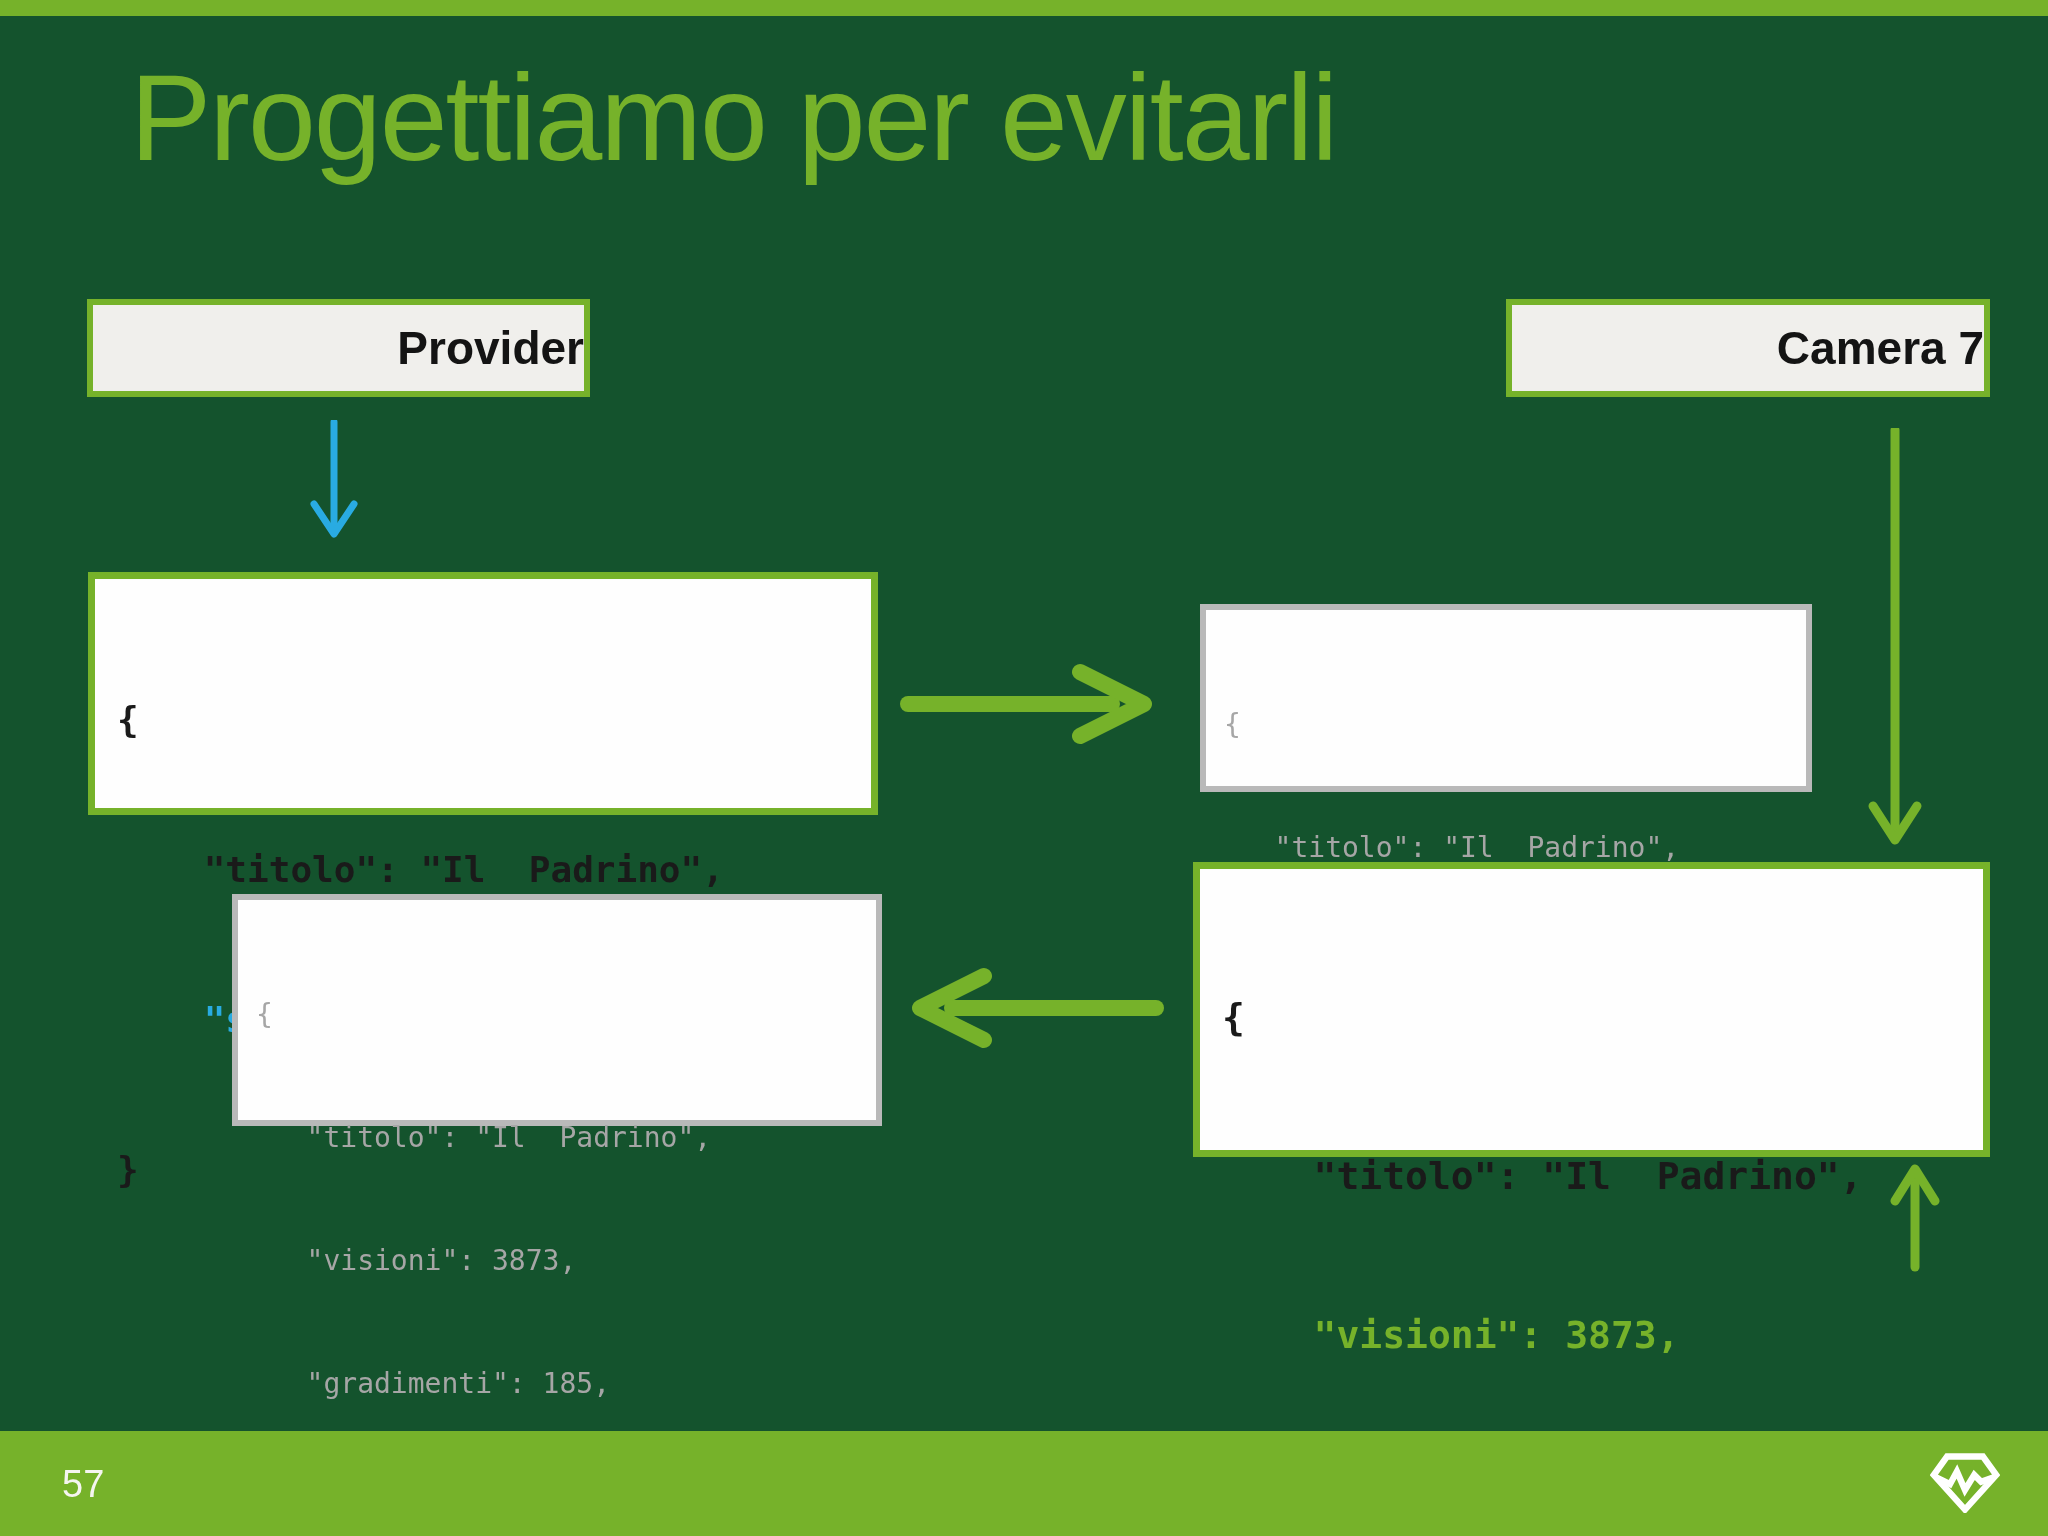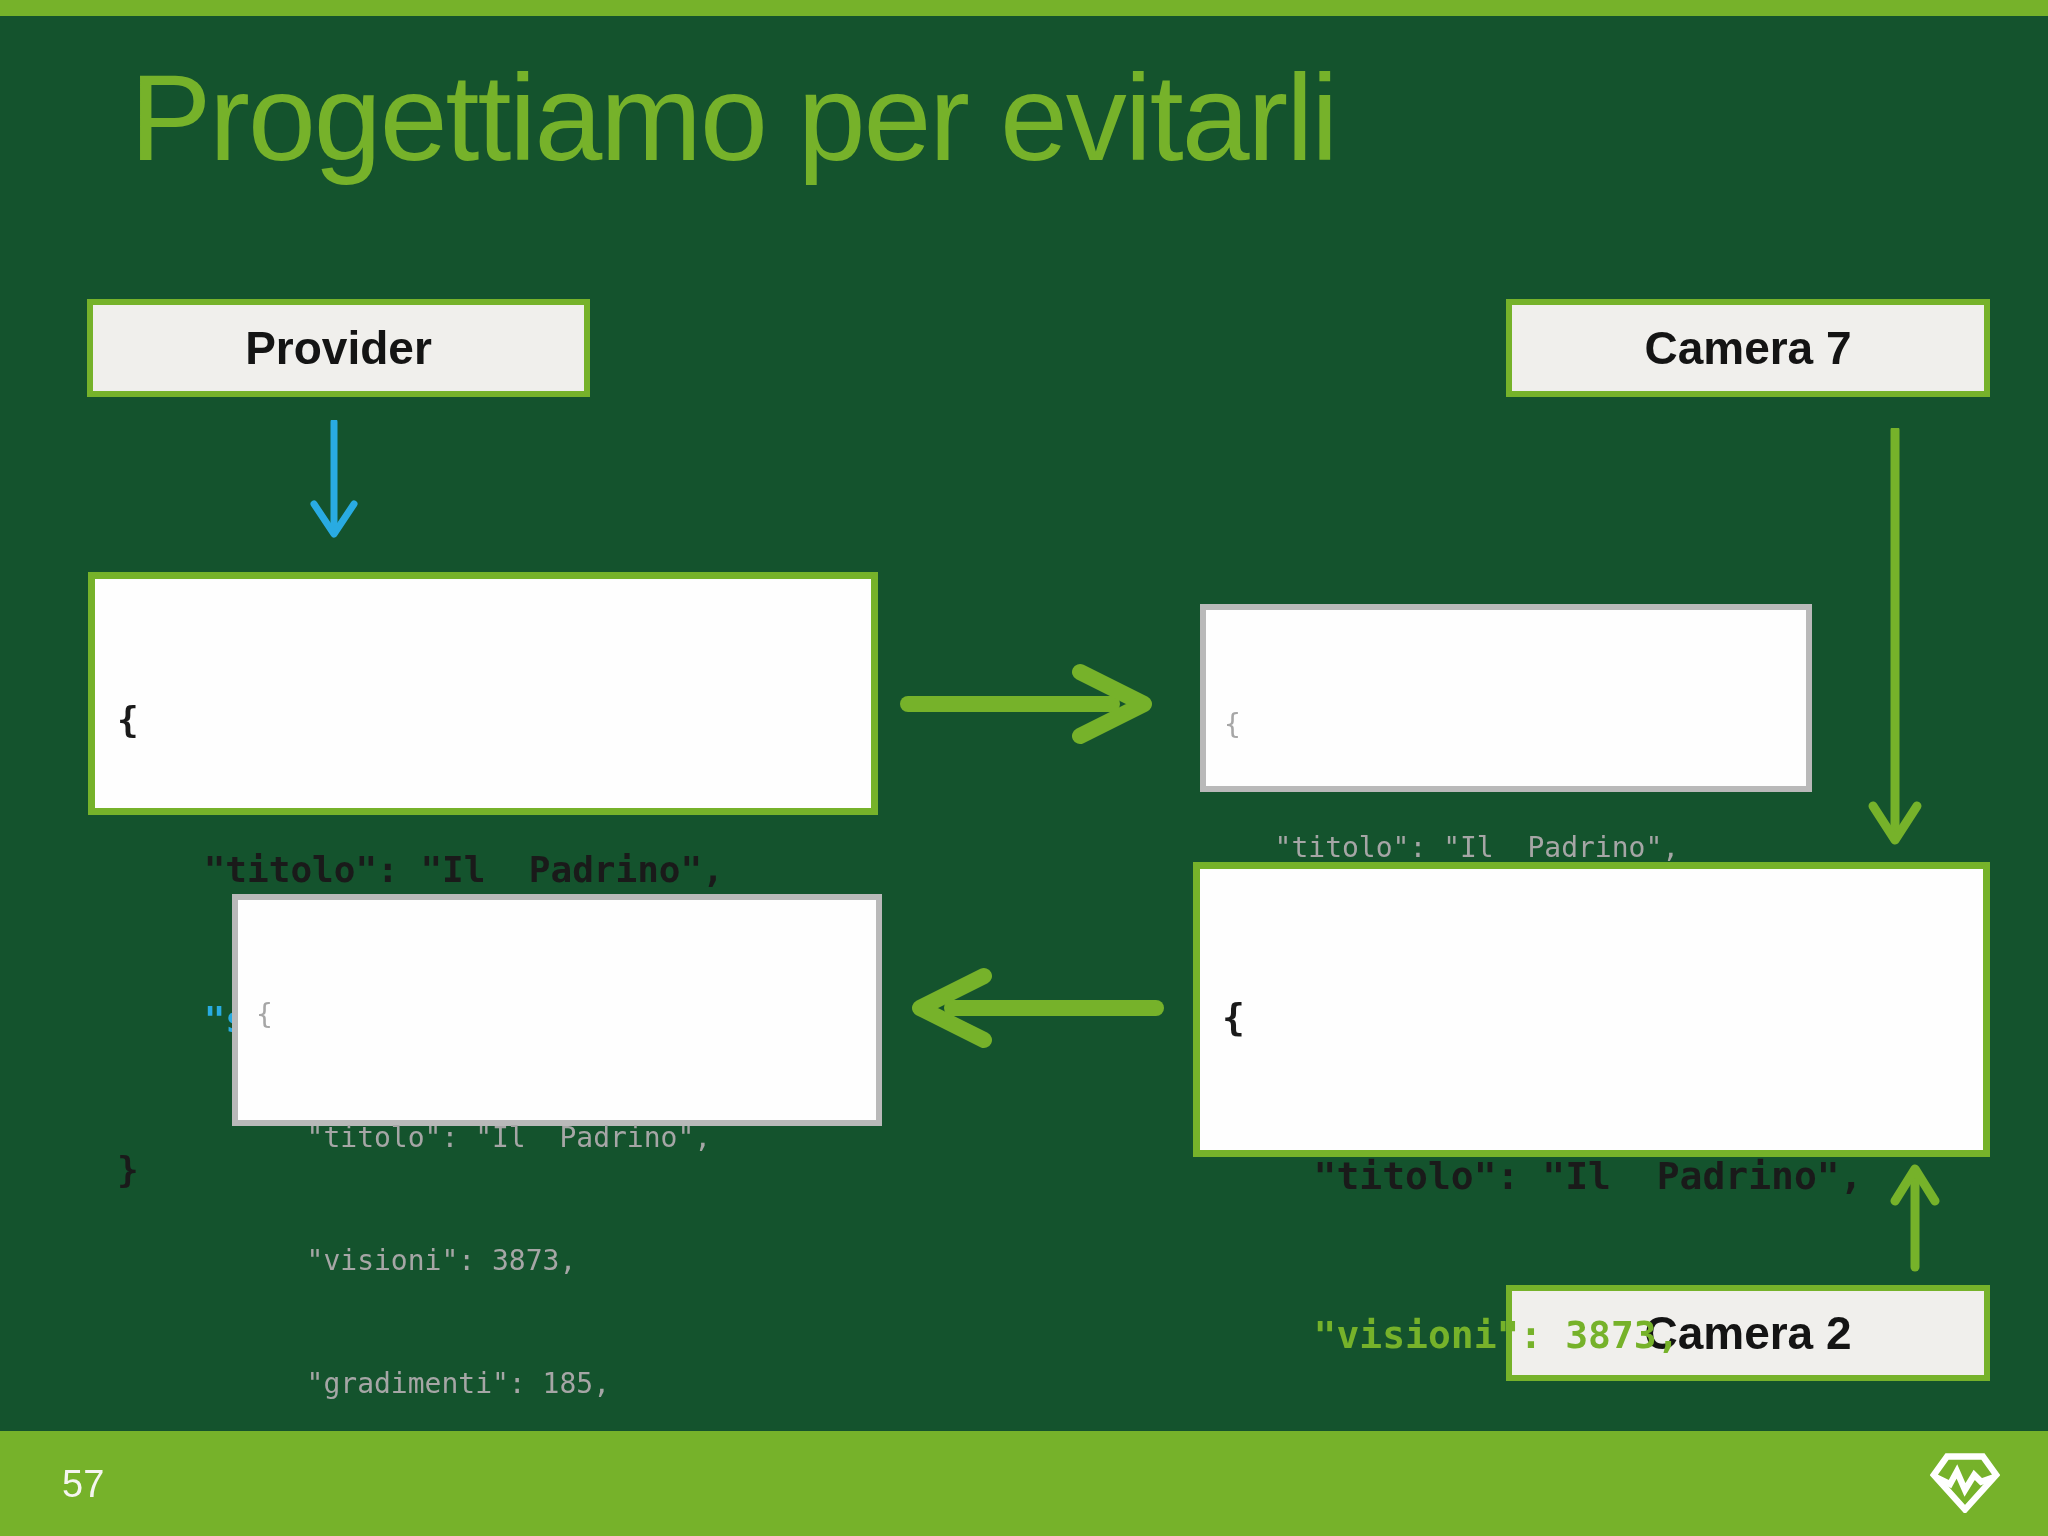--- a/index.html
+++ b/index.html
@@ -19,21 +19,21 @@
   }
   .title {
     position: absolute; left: 130px; top: 48px;
     font-size: 122px; font-weight: 400;
     color: var(--accent-green);
     letter-spacing: -2px;
     white-space: nowrap;
   }
   .label-box {
     position: absolute;
-    display: flex; align-items: center; justify-content: center;
+    display: flex; align-items: center; justify-content: flex-end;
     background: var(--label-fill);
     border: 6px solid var(--accent-green);
     font-weight: bold; font-size: 46px; color: #141414;
   }
   .provider-box { left: 87px;  top: 299px; width: 503px; height: 98px; }
   .camera1-box  { left: 1506px; top: 299px; width: 484px; height: 98px; }
   .camera2-box  { left: 1506px; top: 1285px; width: 484px; height: 96px; }
 
   .code-box {
     position: absolute;
@@ -80,23 +80,20 @@
 
   <div class="top-bar"></div>
 
   <h1 class="title">Progettiamo per evitarli</h1>
 
   <div class="label-box provider-box">
     <span>Provider</span>
   </div>
   <div class="label-box camera1-box">
     <span>Camera 7</span>
-  </div>
-  <div class="label-box camera2-box">
-    <span>Camera 2</span>
   </div>
 
   <div class="code-box highlight provider-json">
     <div class="code-line" style="color: rgb(26, 26, 26);">{</div>
     <div class="code-line" style="color: rgb(26, 26, 26);">    "titolo": "Il  Padrino",</div>
     <div class="code-line" style="color: rgb(41, 171, 226);">    "sommario": "..."</div>
     <div class="code-line" style="color: rgb(26, 26, 26);">}</div>
   </div>
 
   <div class="code-box muted camera1-json">

